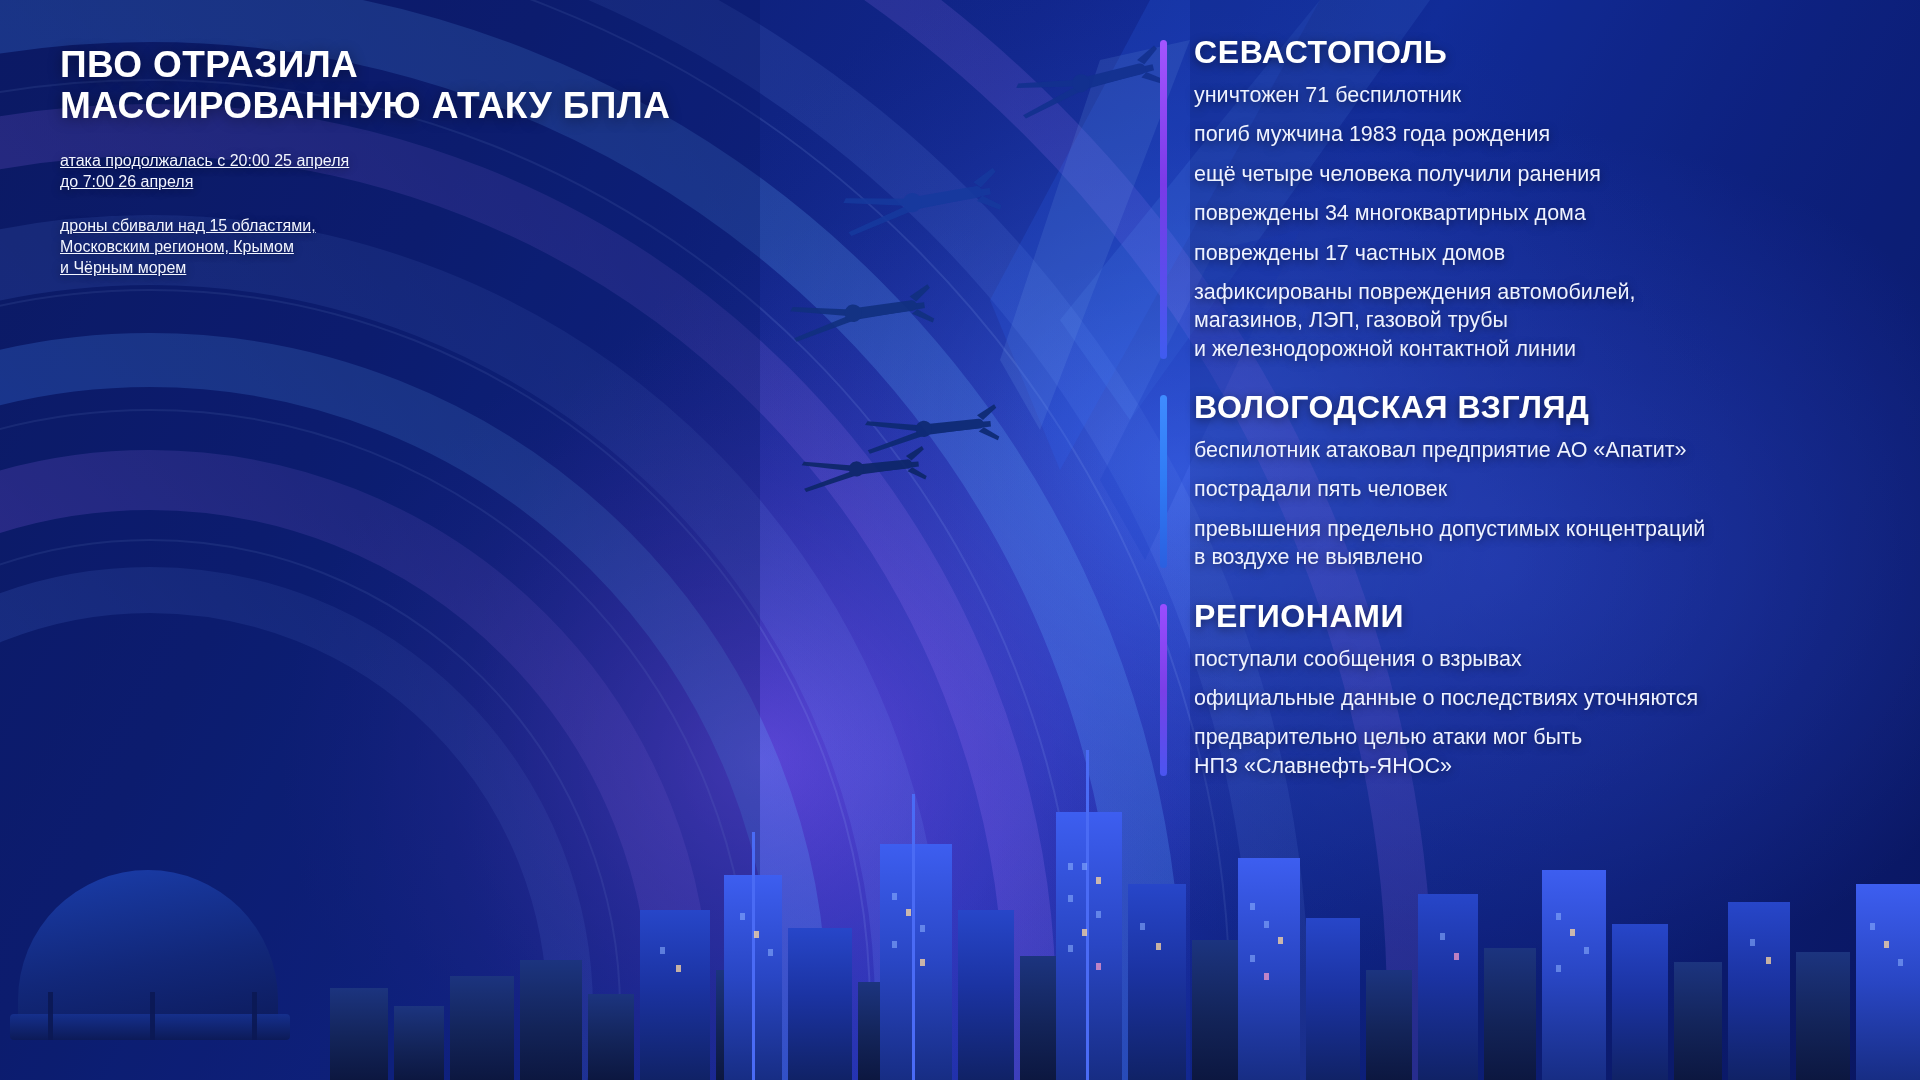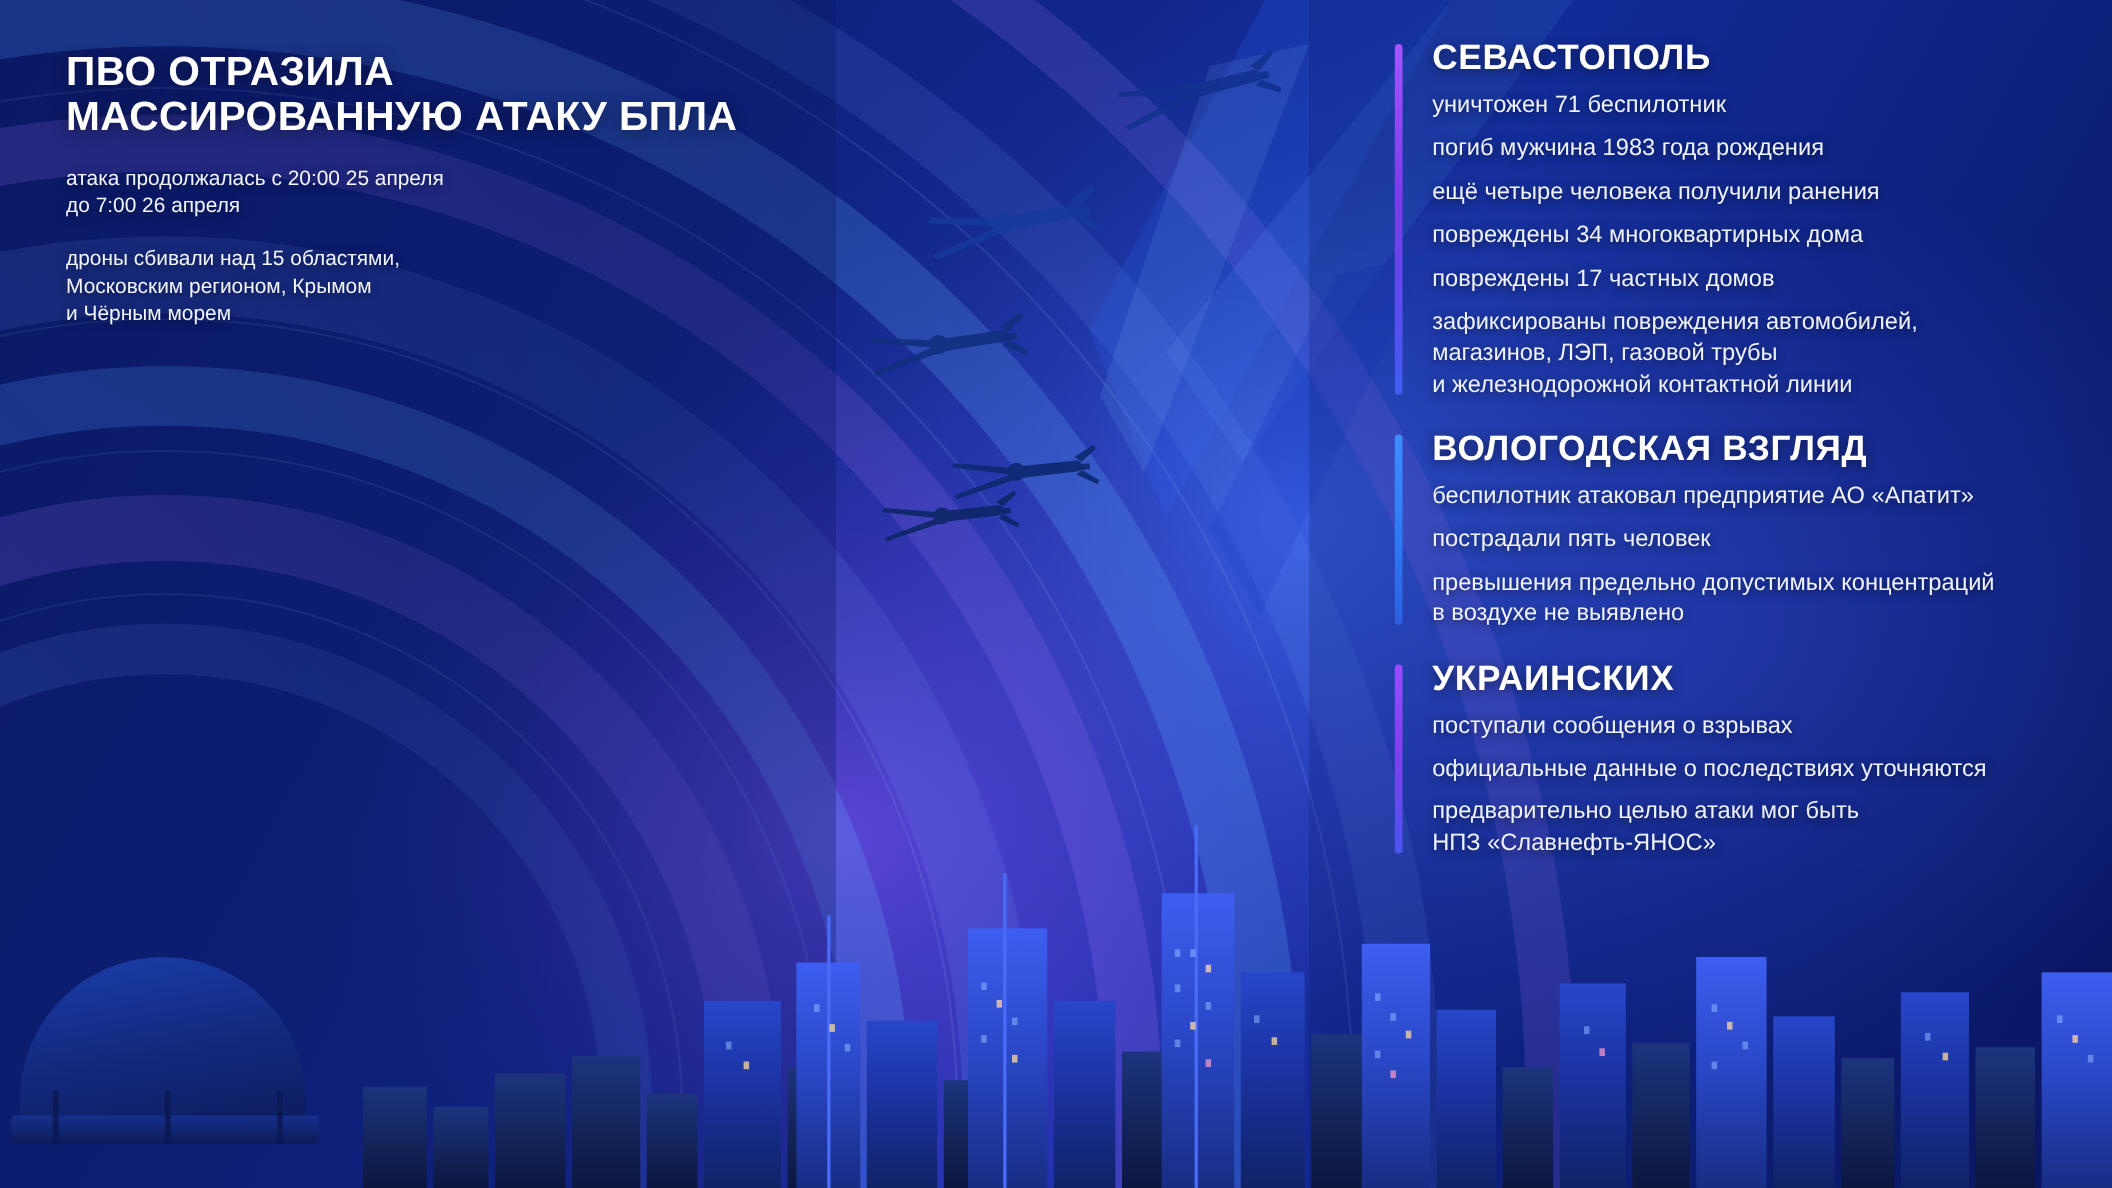--- a/index.html
+++ b/index.html
@@ -70,32 +70,32 @@
     color:#fff; font-weight:700; font-size:252px; line-height:.88;
     letter-spacing:-2px; margin-top:4px; margin-left:-8px;
     text-shadow:0 6px 34px rgba(0,0,0,.40);
   }
   #subhead {
     color:#fff; font-weight:700; font-size:30px; line-height:1.22;
     letter-spacing:.3px; margin-top:26px; white-space:pre-line;
     text-shadow:0 2px 12px rgba(0,0,0,.45);
   }
   .note {
-    color:#f2f5ff; font-size:19px; line-height:1.3; margin-top:24px;
-    white-space:pre-line; text-shadow:0 2px 10px rgba(0,0,0,.45);
+    color:#f2f5ff; font-size:16px; line-height:1.3; margin-top:24px;
+    white-space:pre-line; text-shadow:0 2px 10px rgba(0,0,0,.45);text-decoration:underline;
   }
   #brand {
     position:absolute; left:56px; bottom:38px; z-index:12;
     color:#fff; font-weight:700; font-size:31px; letter-spacing:6px;
     text-shadow:0 3px 12px rgba(0,0,0,.55);
   }
 
   
   #right-col {
-    position:absolute; left:1268px; top:34px; width:640px; z-index:12;
+    position:absolute; left:1160px; top:34px; width:640px; z-index:12;
   }
   .block { position:relative; padding-left:34px; margin-bottom:26px; }
   .block .bar {
     position:absolute; left:0; top:6px; bottom:4px; width:7px; border-radius:4px;
   }
   .block h2 {
     color:#fff; font-weight:700; font-size:32px; letter-spacing:.6px;
     margin-bottom:10px; text-shadow:0 2px 10px rgba(0,0,0,.5);
   }
   .block .item {
@@ -339,21 +339,21 @@
       <span class="bar" style="background:linear-gradient(180deg,#3f8cff 0%,#2f7bf5 50%,#2b5fe0 100%);"></span>
       <h2>ВОЛОГОДСКАЯ ВЗГЛЯД</h2>
       <div class="item">беспилотник атаковал предприятие АО «Апатит»</div>
       <div class="item">пострадали пять человек</div>
       <div class="item">превышения предельно допустимых концентраций
 в воздухе не выявлено</div>
     </div>
 
     <div class="block">
       <span class="bar" style="background:linear-gradient(180deg,#9a4dff 0%,#7a3fe8 50%,#4a55f0 100%);"></span>
-      <h2>УКРАИНСКИХ</h2>
+      <h2>РЕГИОНАМИ</h2>
       <div class="item">поступали сообщения о взрывах</div>
       <div class="item">официальные данные о последствиях уточняются</div>
       <div class="item">предварительно целью атаки мог быть
 НПЗ «Славнефть-ЯНОС»</div>
     </div>
 
   </div>
 </div>
 
 </body></html>

